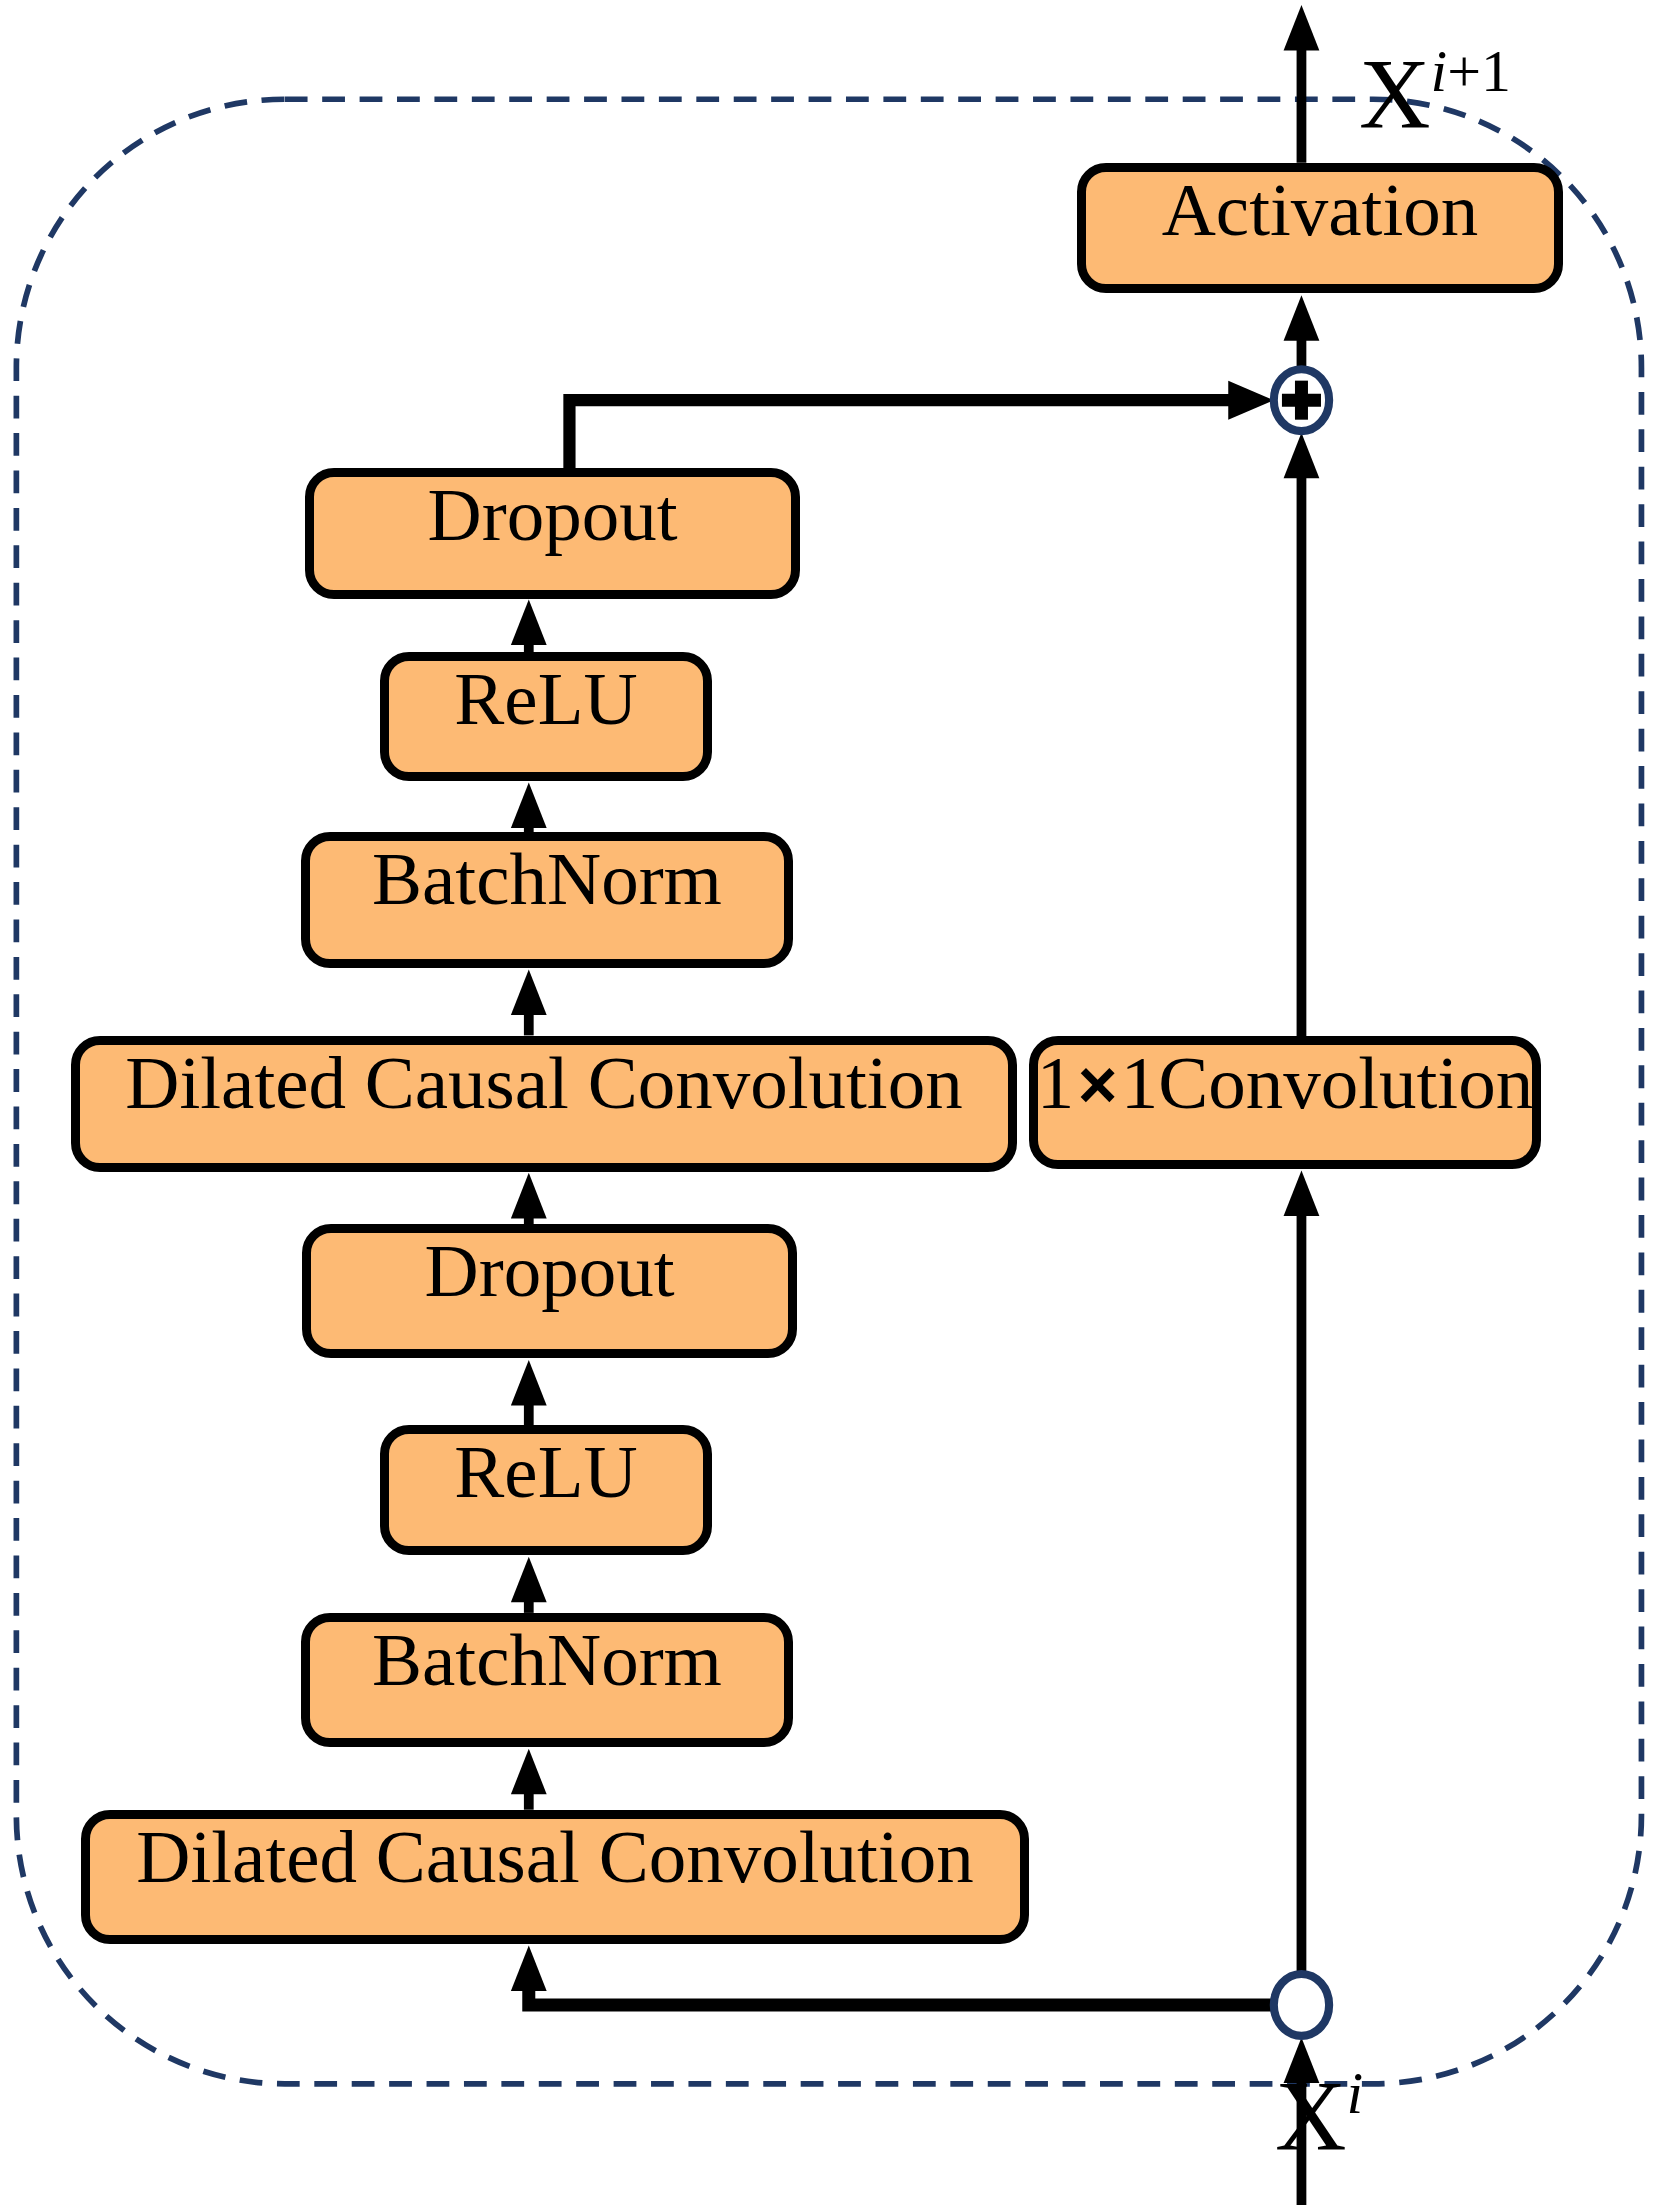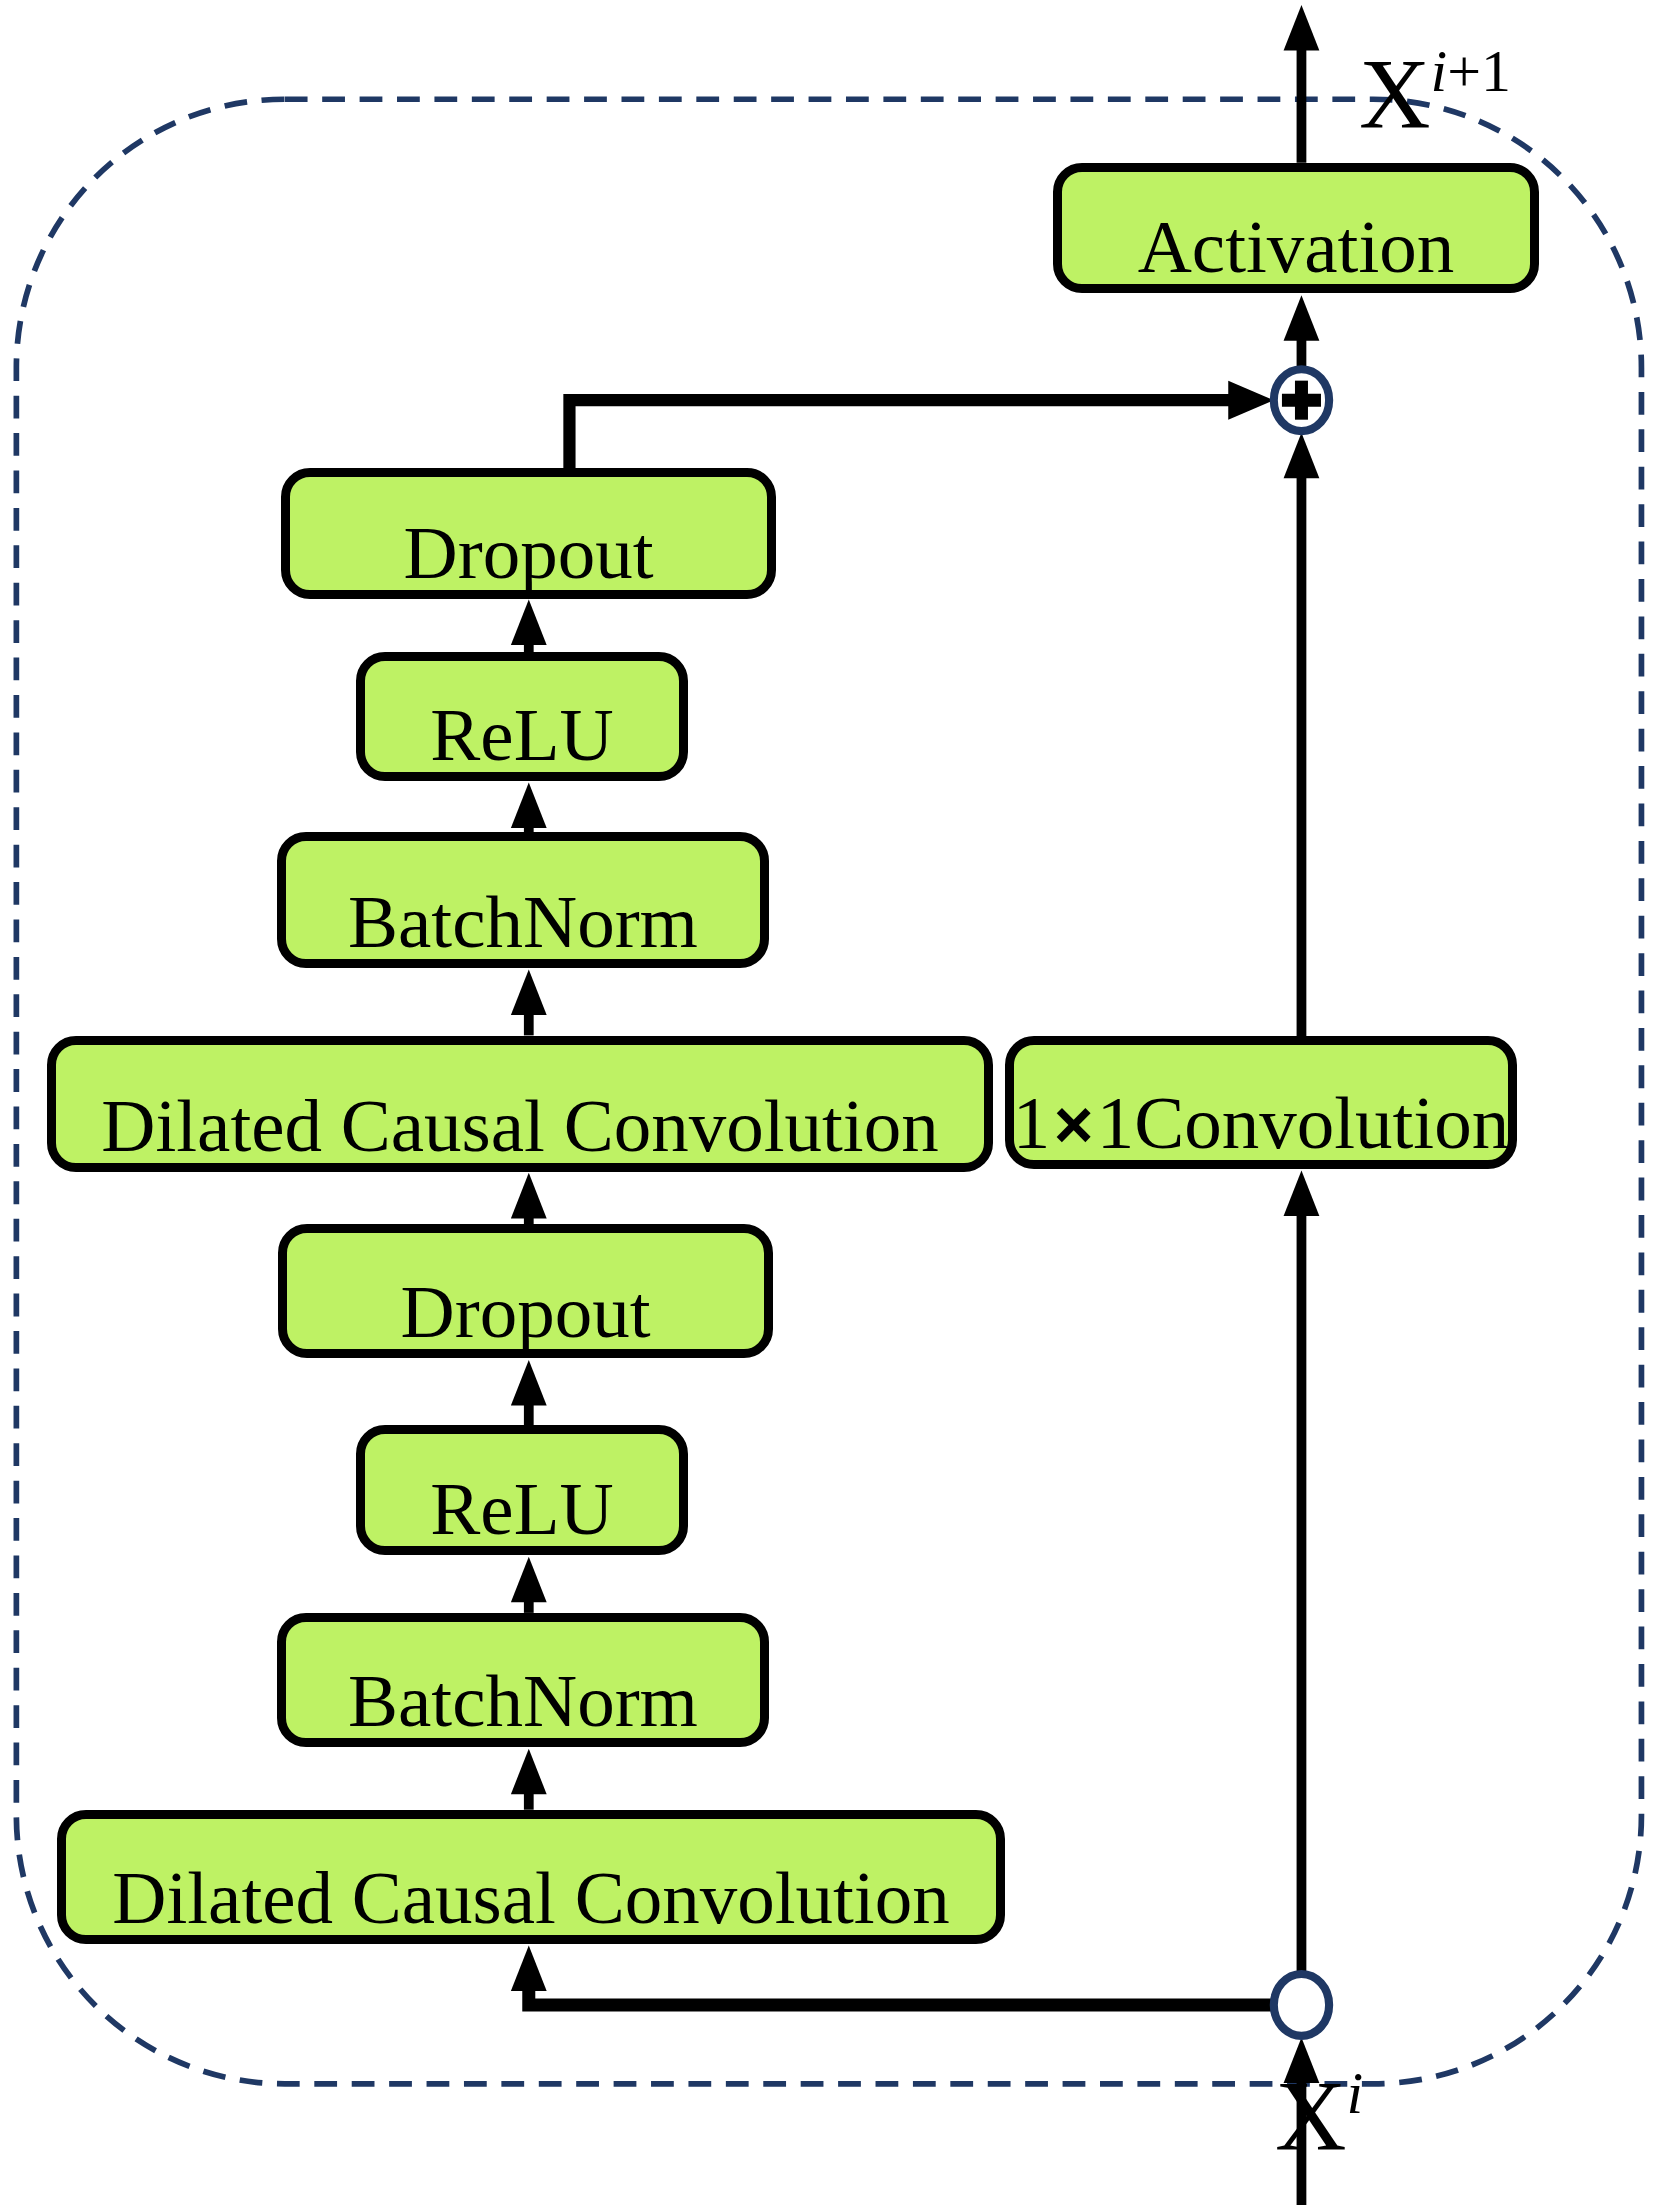--- a/index.html
+++ b/index.html
@@ -4,23 +4,23 @@
 <style>
   html,body { margin:0; padding:0; background:#ffffff; }
   .canvas {
     position:relative; width:1657px; height:2205px; background:#ffffff;
     font-family:"Liberation Serif","DejaVu Serif",serif; color:#000;
     overflow:hidden;
   }
   svg.wires { position:absolute; left:0; top:0; width:1657px; height:2205px; z-index:1; }
   .box {
     position:absolute; z-index:2; box-sizing:border-box;
-    border:9px solid #000; border-radius:29px; background:#bef264;
-    display:flex; align-items:flex-end; justify-content:center;
-    font-size:75px; line-height:1; white-space:nowrap;
+    border:9px solid #000; border-radius:29px; background:#fdba74;
+    display:flex; align-items:flex-start; justify-content:center;
+    font-size:75px; line-height:1; white-space:nowrap;margin-left:24px;
   }
   .box-activation { left:1053px; top:163px;  width:486px;  height:130px; }
   .box-dropout-u  { left:281px;  top:468px;  width:495px;  height:131px; }
   .box-relu-u     { left:356px;  top:652px;  width:332px;  height:129px; }
   .box-bn-u       { left:277px;  top:832px; width:492px;  height:136px; }
   .box-dcc-u      { left:47px;   top:1036px; width:946px; height:136px; }
   .box-conv1x1    { left:1005px; top:1036px; width:512px;  height:133px; }
   .box-dropout-l  { left:278px;  top:1224px; width:495px;  height:134px; }
   .box-relu-l     { left:356px;  top:1425px; width:332px;  height:130px; }
   .box-bn-l       { left:277px;  top:1613px; width:492px;  height:134px; }

